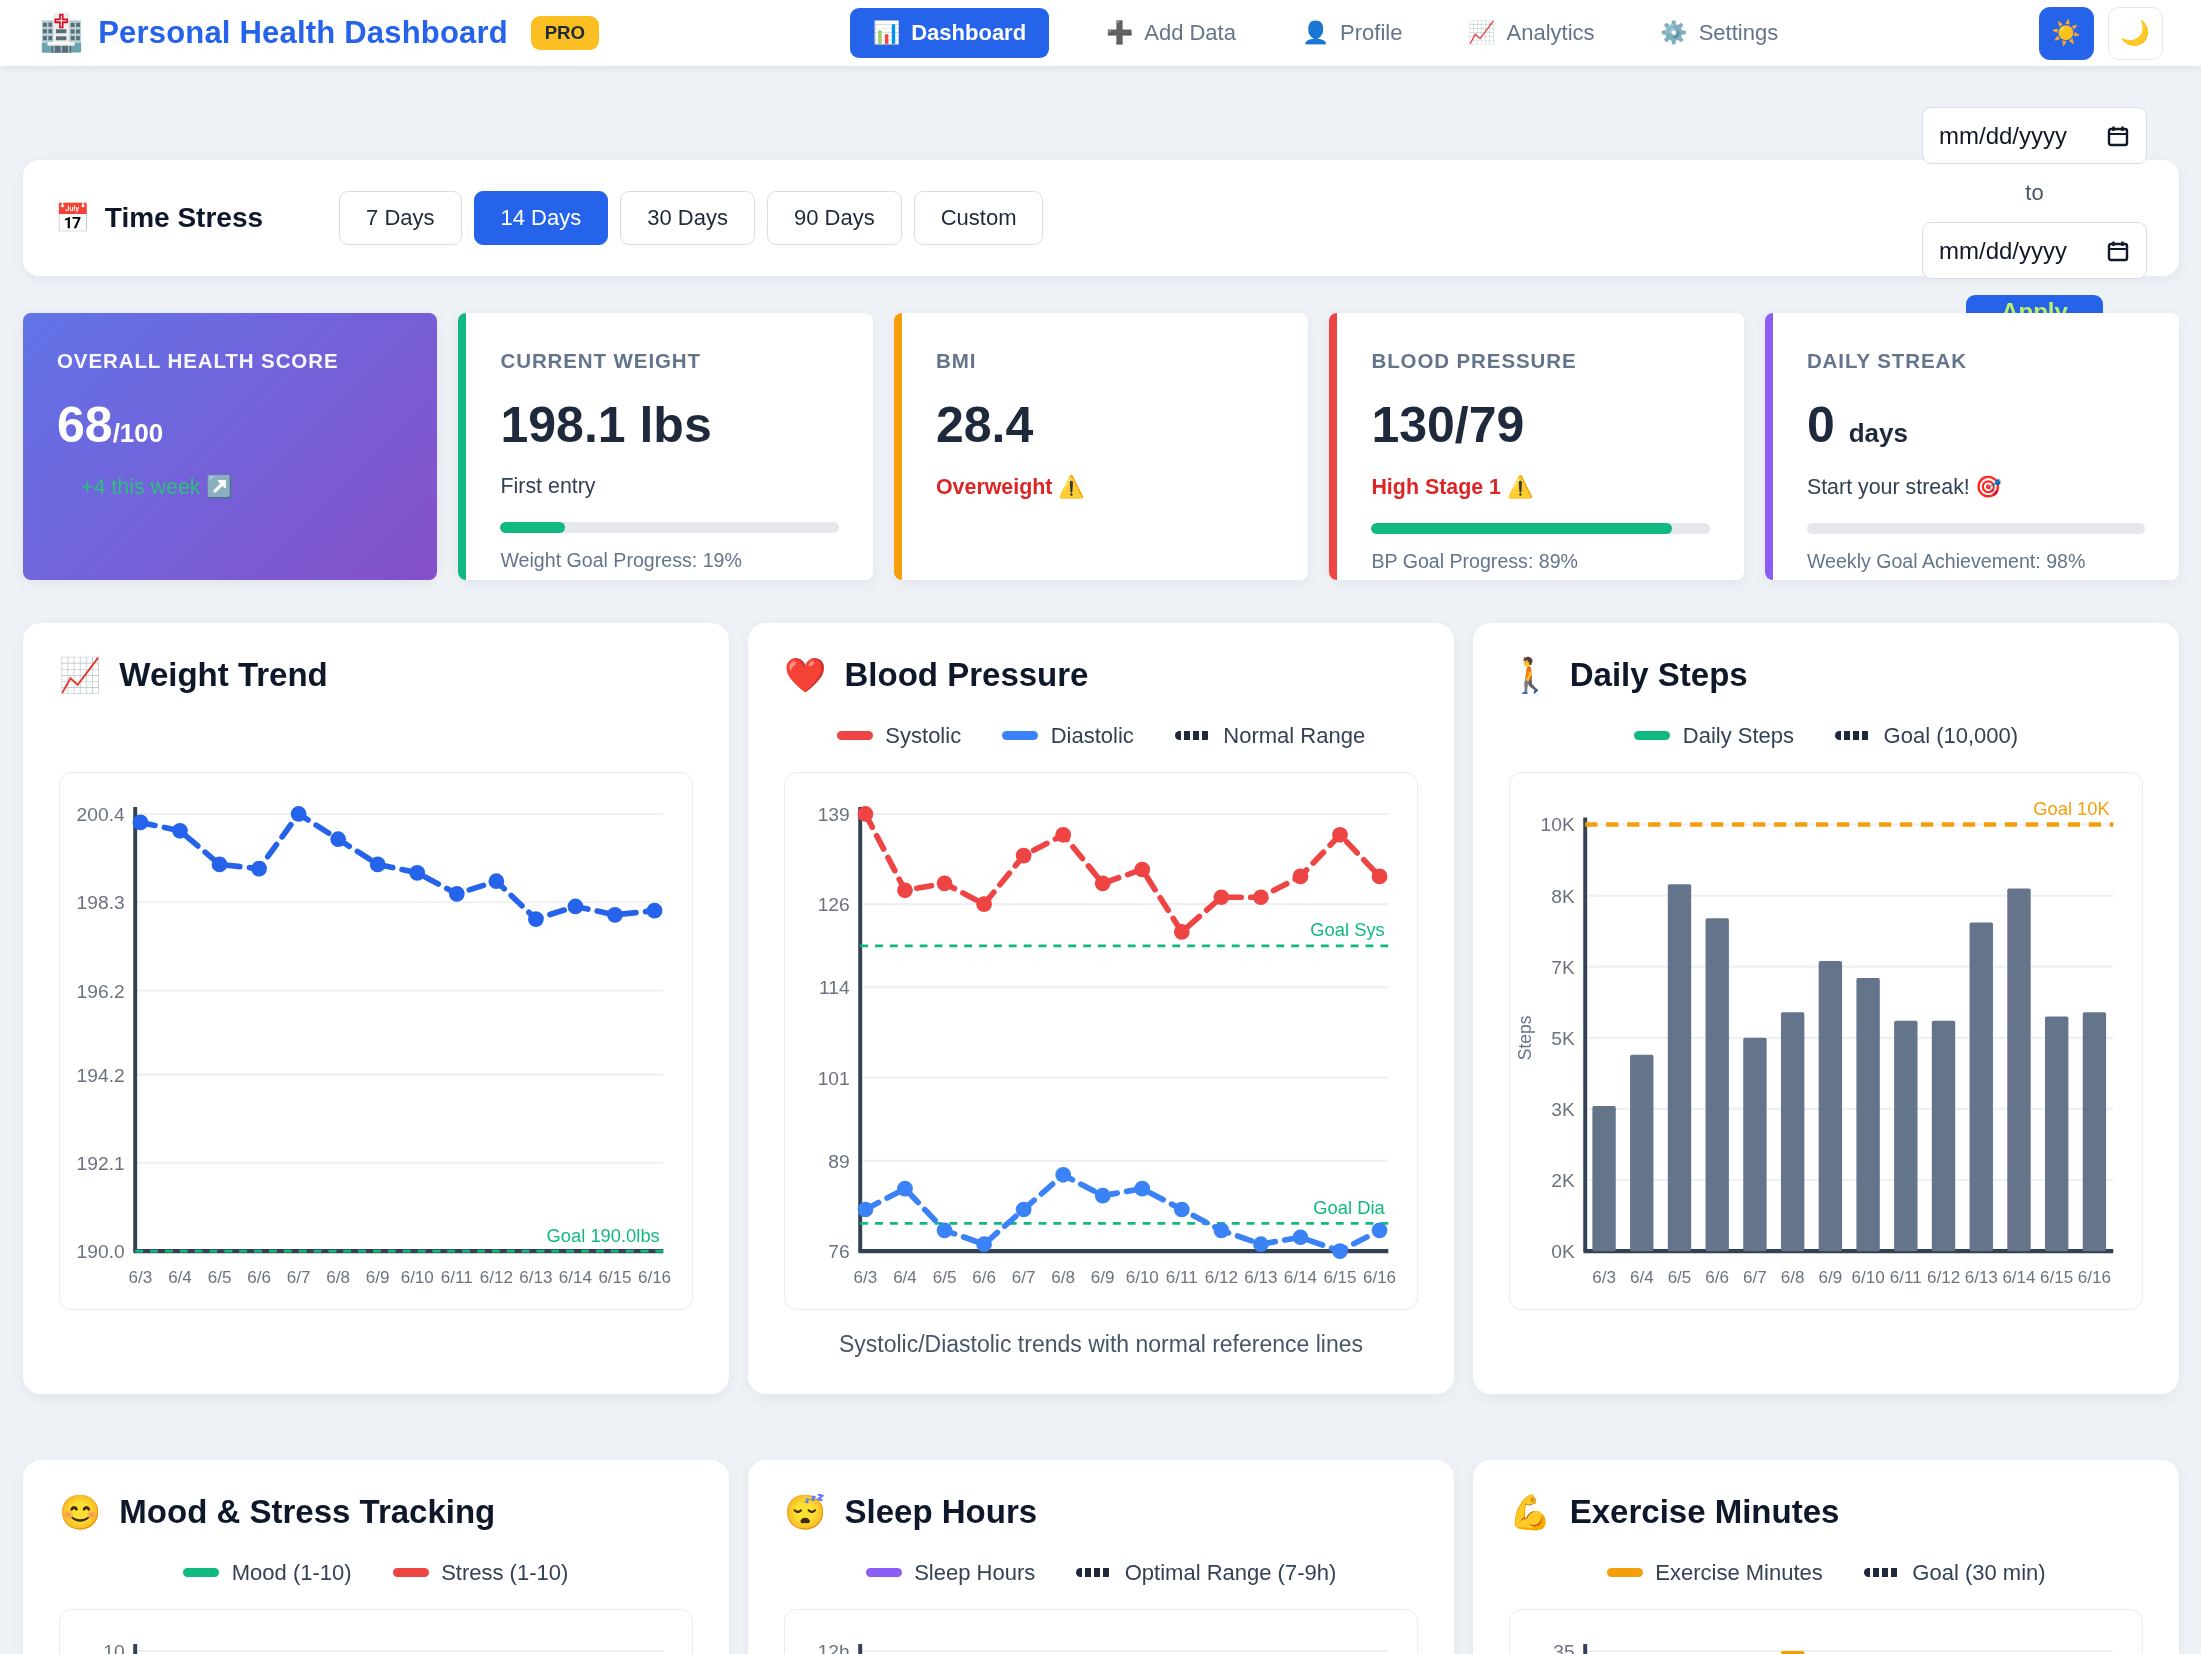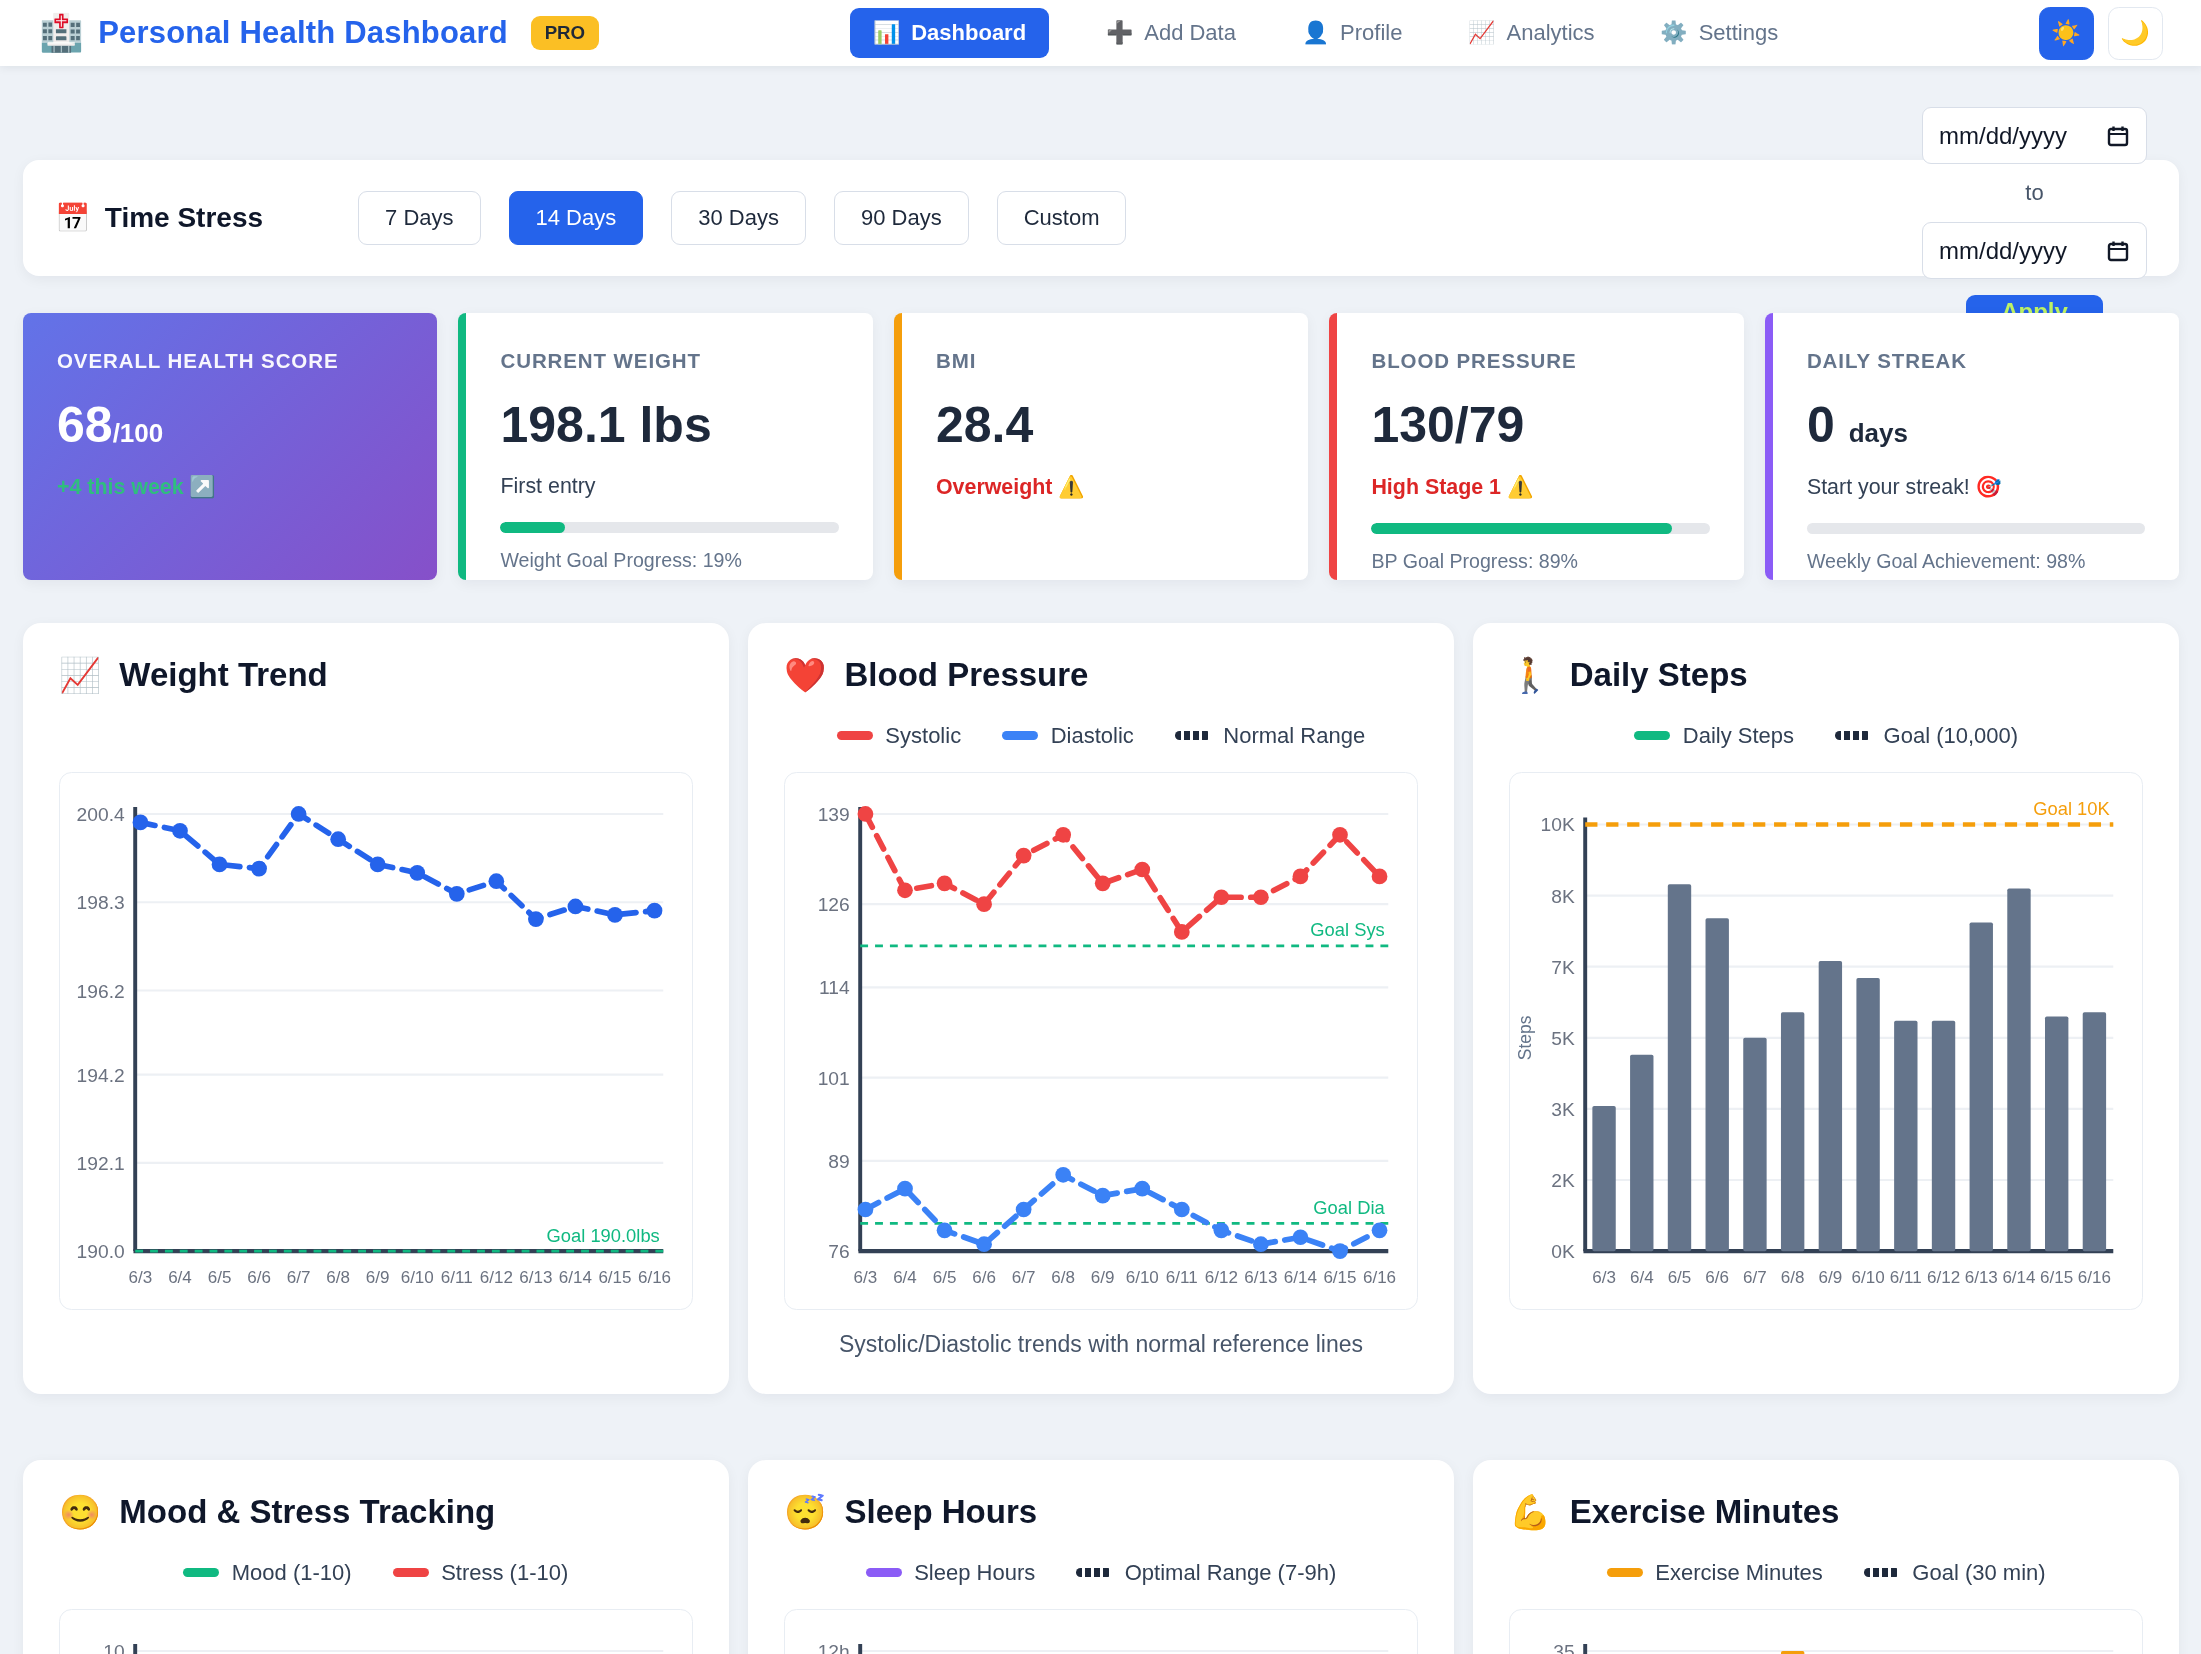--- a/index.html
+++ b/index.html
@@ -34,21 +34,21 @@
     background: #fff; font-size: 24px; display: flex; align-items: center; justify-content: center; cursor: pointer;
   }
   .theme-btn.active { background: #2563eb; border-color: #2563eb; }
   
   .main { padding: 94px 23px 0; }
   .card { background: #fff; border-radius: 16px; box-shadow: 0 3.6px 12.5px rgba(15,23,42,.05); }
   
   .time-card { height: 116px; display: flex; align-items: center; padding: 0 32px; margin-bottom: 37px; }
   .tr-title { display: flex; align-items: center; gap: 14.3px; font-size: 28px; font-weight: 800; color: #0f172a; }
   .tr-title .tr-icon { font-size: 28.5px; }
-  .tr-presets { display: flex; gap: 28px; margin-left: 95px; border-radius: 26px; }
+  .tr-presets { display: flex; gap: 12px; margin-left: 76px; border-radius: 26px; }
   .preset-btn {
     font-size: 22px; color: #1e293b; background: #fff; border: 1.8px solid #d8dee8;
     border-radius: 9px; padding: 13.4px 26px; cursor: pointer; font-family: inherit;
   }
   .preset-btn.active { background: #2563eb; border-color: #2563eb; color: #fff; }
   .tr-dates { margin-left: auto; display: flex; align-items: center; gap: 16px; flex-direction: column; }
   .date-field {
     width: 225px; height: 57px; border: 1.8px solid #d8dee8; border-radius: 9px;
     display: flex; align-items: center; justify-content: space-between; padding: 0 16px;
     font-size: 24px; color: #111827; background: #fff; cursor: text;
@@ -62,21 +62,21 @@
   .stats-row { display: grid; grid-template-columns: repeat(5,1fr); gap: 21.4px; margin-bottom: 43px; }
   .stat-card { border-radius: 8px; background: #fff; box-shadow: 0 3.6px 12.5px rgba(15,23,42,.05);
     padding: 36px 34px; height: 267px; border-left: 8px solid transparent; }
   .stat-card.gradient { border-left: none; color: #fff; }
   .stat-label { font-size: 20.5px; font-weight: 700; letter-spacing: 0.9px; color: #64748b; }
   .gradient .stat-label { color: rgba(255,255,255,.95); }
   .stat-value { font-size: 50px; font-weight: 800; color: #1e293b; margin-top: 23px; }
   .gradient .stat-value { color: #fff; }
   .stat-suffix { font-size: 26px; font-weight: 700; }
   .stat-sub { font-size: 21.4px; margin-top: 19.6px; color: #334155; }
-  .sub-green { color: #2fbe7e; font-weight: 700; }
+  .sub-green { color: #2fbe7e; font-weight: 400; margin-left: 24px; }
   .sub-red { color: #dc2626; font-weight: 600; }
   .progress-track { margin-top: 23px; height: 11.6px; background: #e5e7eb; border-radius: 6.2px; overflow: hidden; }
   .progress-fill { height: 100%; background: #10b981; border-radius: 6.2px; width: 0; }
   .progress-label { font-size: 19.6px; color: #64748b; margin-top: 16px; }
   
   .charts-row { display: grid; grid-template-columns: repeat(3,1fr); gap: 19.6px; margin-bottom: 66px; }
   .chart-card { border-radius: 18px; padding: 32px 36px; height: 771px; }
   .charts-row.bottom .chart-card { height: 802px; }
   .chart-title { display: flex; align-items: center; gap: 18px; font-size: 33px; font-weight: 800; color: #0f172a; }
   .chart-title .ct-icon { font-size: 34px; }

